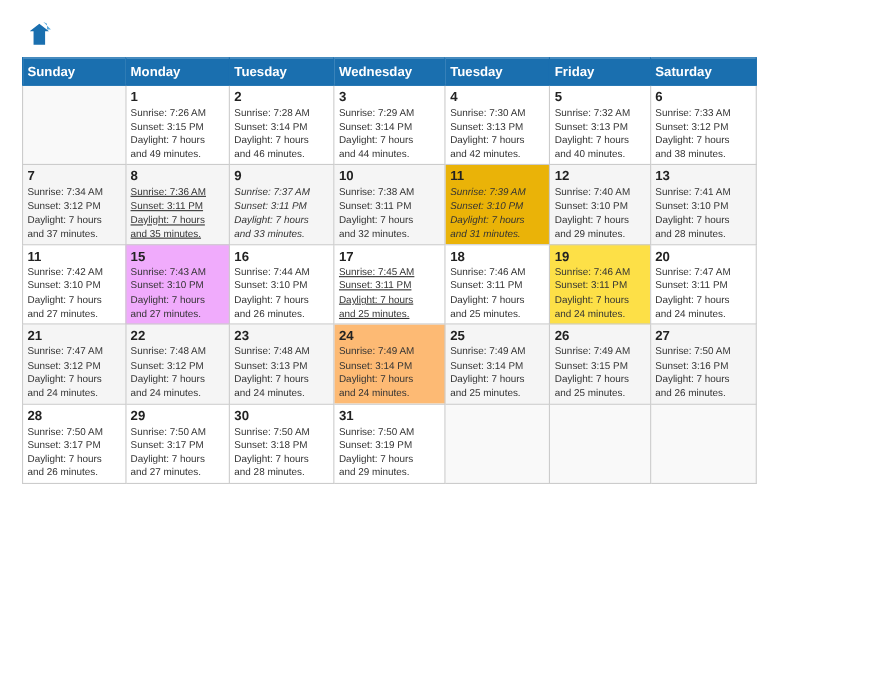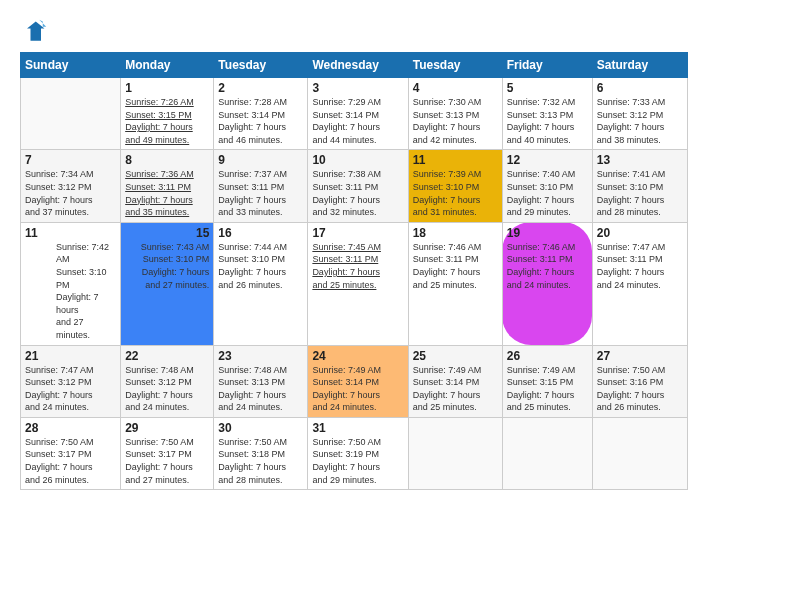--- a/index.html
+++ b/index.html
@@ -128,21 +128,21 @@
           <th>Tuesday</th>
           <th>Friday</th>
           <th>Saturday</th>
         </tr>
     </thead>
     <tbody id="calendar-body">
     <tr>
           <td class="empty-cell" style="background: rgb(249, 249, 249);"></td>
           <td style="background: rgb(255, 255, 255);">
             <span class="day-number">1</span>
-            <div class="cell-info" style="white-space: pre-line; text-decoration: underline;">Sunrise: 7:26 AM
+            <div class="cell-info" style="white-space: pre-line;">Sunrise: 7:26 AM
 Sunset: 3:15 PM
 Daylight: 7 hours
 and 49 minutes.</div>
           </td>
           <td style="background: rgb(255, 255, 255);">
             <span class="day-number">2</span>
             <div class="cell-info" style="white-space: pre-line;">Sunrise: 7:28 AM
 Sunset: 3:14 PM
 Daylight: 7 hours
 and 46 minutes.</div>
@@ -186,35 +186,35 @@
           </td>
           <td style="background: rgb(245, 245, 245);">
             <span class="day-number">8</span>
             <div class="cell-info" style="white-space: pre-line; text-decoration: underline;">Sunrise: 7:36 AM
 Sunset: 3:11 PM
 Daylight: 7 hours
 and 35 minutes.</div>
           </td>
           <td style="background: rgb(245, 245, 245);">
             <span class="day-number">9</span>
-            <div class="cell-info" style="white-space: pre-line;">Sunrise: 7:37 AM
+            <div class="cell-info" style="white-space: pre-line; font-style: italic;">Sunrise: 7:37 AM
 Sunset: 3:11 PM
 Daylight: 7 hours
 and 33 minutes.</div>
           </td>
           <td style="background: rgb(245, 245, 245);">
             <span class="day-number">10</span>
             <div class="cell-info" style="white-space: pre-line;">Sunrise: 7:38 AM
 Sunset: 3:11 PM
 Daylight: 7 hours
 and 32 minutes.</div>
           </td>
           <td style="background: #eab308;">
             <span class="day-number">11</span>
-            <div class="cell-info" style="white-space: pre-line;">Sunrise: 7:39 AM
+            <div class="cell-info" style="white-space: pre-line; font-style: italic;">Sunrise: 7:39 AM
 Sunset: 3:10 PM
 Daylight: 7 hours
 and 31 minutes.</div>
           </td>
           <td style="background: rgb(245, 245, 245);">
             <span class="day-number">12</span>
             <div class="cell-info" style="white-space: pre-line;">Sunrise: 7:40 AM
 Sunset: 3:10 PM
 Daylight: 7 hours
 and 29 minutes.</div>
@@ -223,26 +223,26 @@
             <span class="day-number">13</span>
             <div class="cell-info" style="white-space: pre-line;">Sunrise: 7:41 AM
 Sunset: 3:10 PM
 Daylight: 7 hours
 and 28 minutes.</div>
           </td>
         </tr>
         <tr>
           <td style="background: rgb(255, 255, 255);">
             <span class="day-number">11</span>
-            <div class="cell-info" style="white-space: pre-line; margin-left: 31px;">Sunrise: 7:42 AM
+            <div class="cell-info" style="white-space: pre-line;">Sunrise: 7:42 AM
 Sunset: 3:10 PM
 Daylight: 7 hours
 and 27 minutes.</div>
           </td>
-          <td style="background: #3b82f6; text-align: right;">
+          <td style="background: #f0abfc;">
             <span class="day-number">15</span>
             <div class="cell-info" style="white-space: pre-line;">Sunrise: 7:43 AM
 Sunset: 3:10 PM
 Daylight: 7 hours
 and 27 minutes.</div>
           </td>
           <td style="background: rgb(255, 255, 255);">
             <span class="day-number">16</span>
             <div class="cell-info" style="white-space: pre-line;">Sunrise: 7:44 AM
 Sunset: 3:10 PM
@@ -256,21 +256,21 @@
 Daylight: 7 hours
 and 25 minutes.</div>
           </td>
           <td style="background: rgb(255, 255, 255);">
             <span class="day-number">18</span>
             <div class="cell-info" style="white-space: pre-line;">Sunrise: 7:46 AM
 Sunset: 3:11 PM
 Daylight: 7 hours
 and 25 minutes.</div>
           </td>
-          <td style="background: #d946ef; border-radius: 29px;">
+          <td style="background: #fde047;">
             <span class="day-number">19</span>
             <div class="cell-info" style="white-space: pre-line;">Sunrise: 7:46 AM
 Sunset: 3:11 PM
 Daylight: 7 hours
 and 24 minutes.</div>
           </td>
           <td style="background: rgb(255, 255, 255);">
             <span class="day-number">20</span>
             <div class="cell-info" style="white-space: pre-line;">Sunrise: 7:47 AM
 Sunset: 3:11 PM

